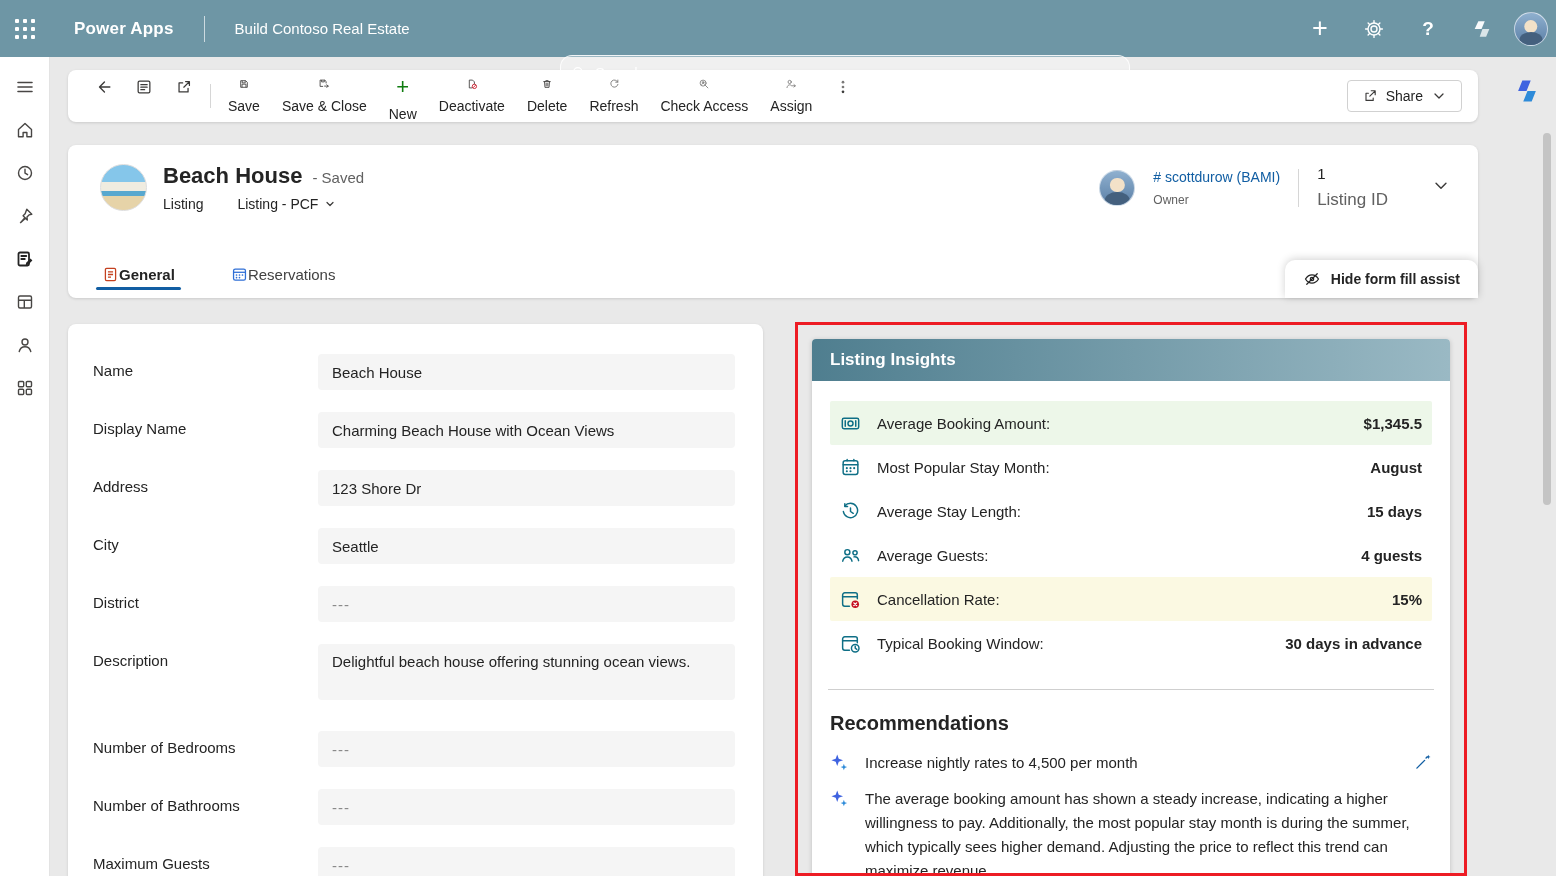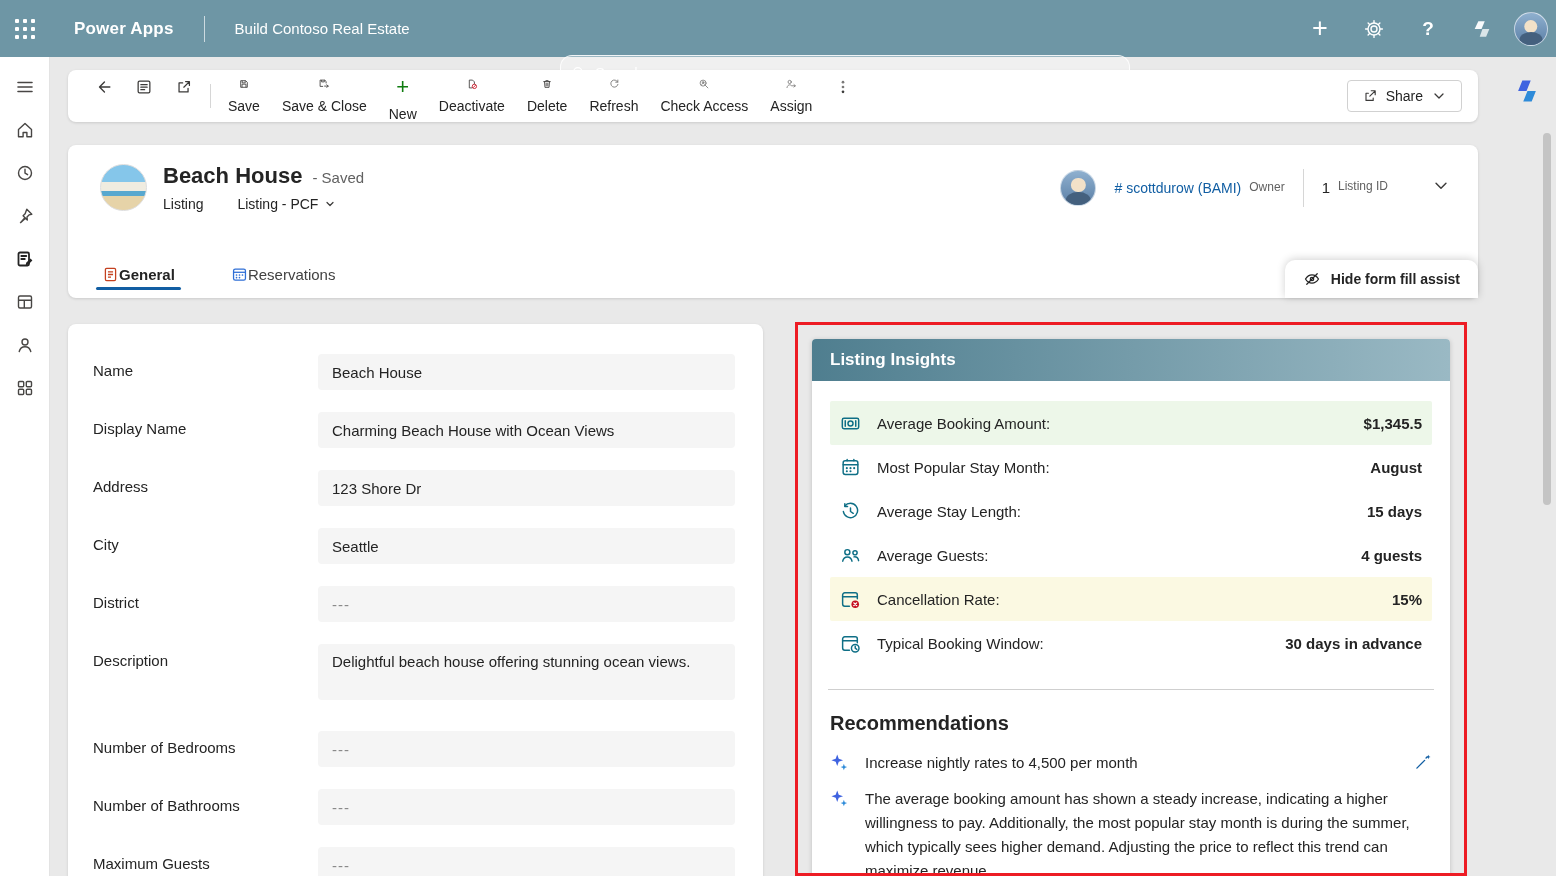--- a/index.html
+++ b/index.html
@@ -61,26 +61,26 @@
     background:linear-gradient(180deg,#85c6ea 0% 38%,#f0ece0 38% 58%,#58a8cf 58% 70%,#e6d3a8 70% 100%);}
   .rec-titles{margin-left:16px;}
   .rec-title-row{display:flex;align-items:baseline;gap:10px;}
   .rec-title{font-size:22px;font-weight:700;color:#242424;}
   .rec-status{font-size:15px;color:#616161;}
   .rec-sub{display:flex;align-items:center;gap:34px;margin-top:7px;font-size:14px;}
   .form-selector{display:flex;align-items:center;gap:6px;cursor:pointer;}
   .form-selector svg{width:12px;height:12px;}
   .rec-right{margin-left:auto;display:flex;align-items:center;gap:18px;}
   .owner-avatar{width:36px;height:36px;}
-  .owner-texts{display:flex;flex-direction:row;gap:8px;justify-content:space-between;}
+  .owner-texts{display:flex;flex-direction:column;gap:8px;justify-content:space-between;}
   .owner-name{color:var(--accent,#115ea3);font-size:14px;cursor:pointer;}
   .owner-label{color:#616161;font-size:12px;}
   .v-div{width:1px;height:38px;background:#d6d6d6;}
   .lid-value{font-size:15px;color:#242424;}
-  .lid-label{color:#616161;font-size:12px;}
+  .lid-label{color:#616161;font-size:17px;}
   .collapse-chev{margin-left:26px;cursor:pointer;}
   .collapse-chev svg{width:18px;height:18px;}
 
   .tabs{position:absolute;left:32px;bottom:0;display:flex;gap:52px;}
   .tab{display:flex;align-items:center;font-size:15px;padding:0 2px 15px;position:relative;cursor:pointer;color:#424242;}
   .tab svg{width:17px;height:17px;}
   .tab.active{font-weight:700;color:#242424;}
   .tab.active::after{content:"";position:absolute;left:-4px;right:-4px;bottom:8px;height:3px;
     background:var(--accent,#115ea3);border-radius:2px;}
   .hide-assist{position:absolute;right:0;bottom:0;height:38px;display:flex;align-items:center;gap:10px;

